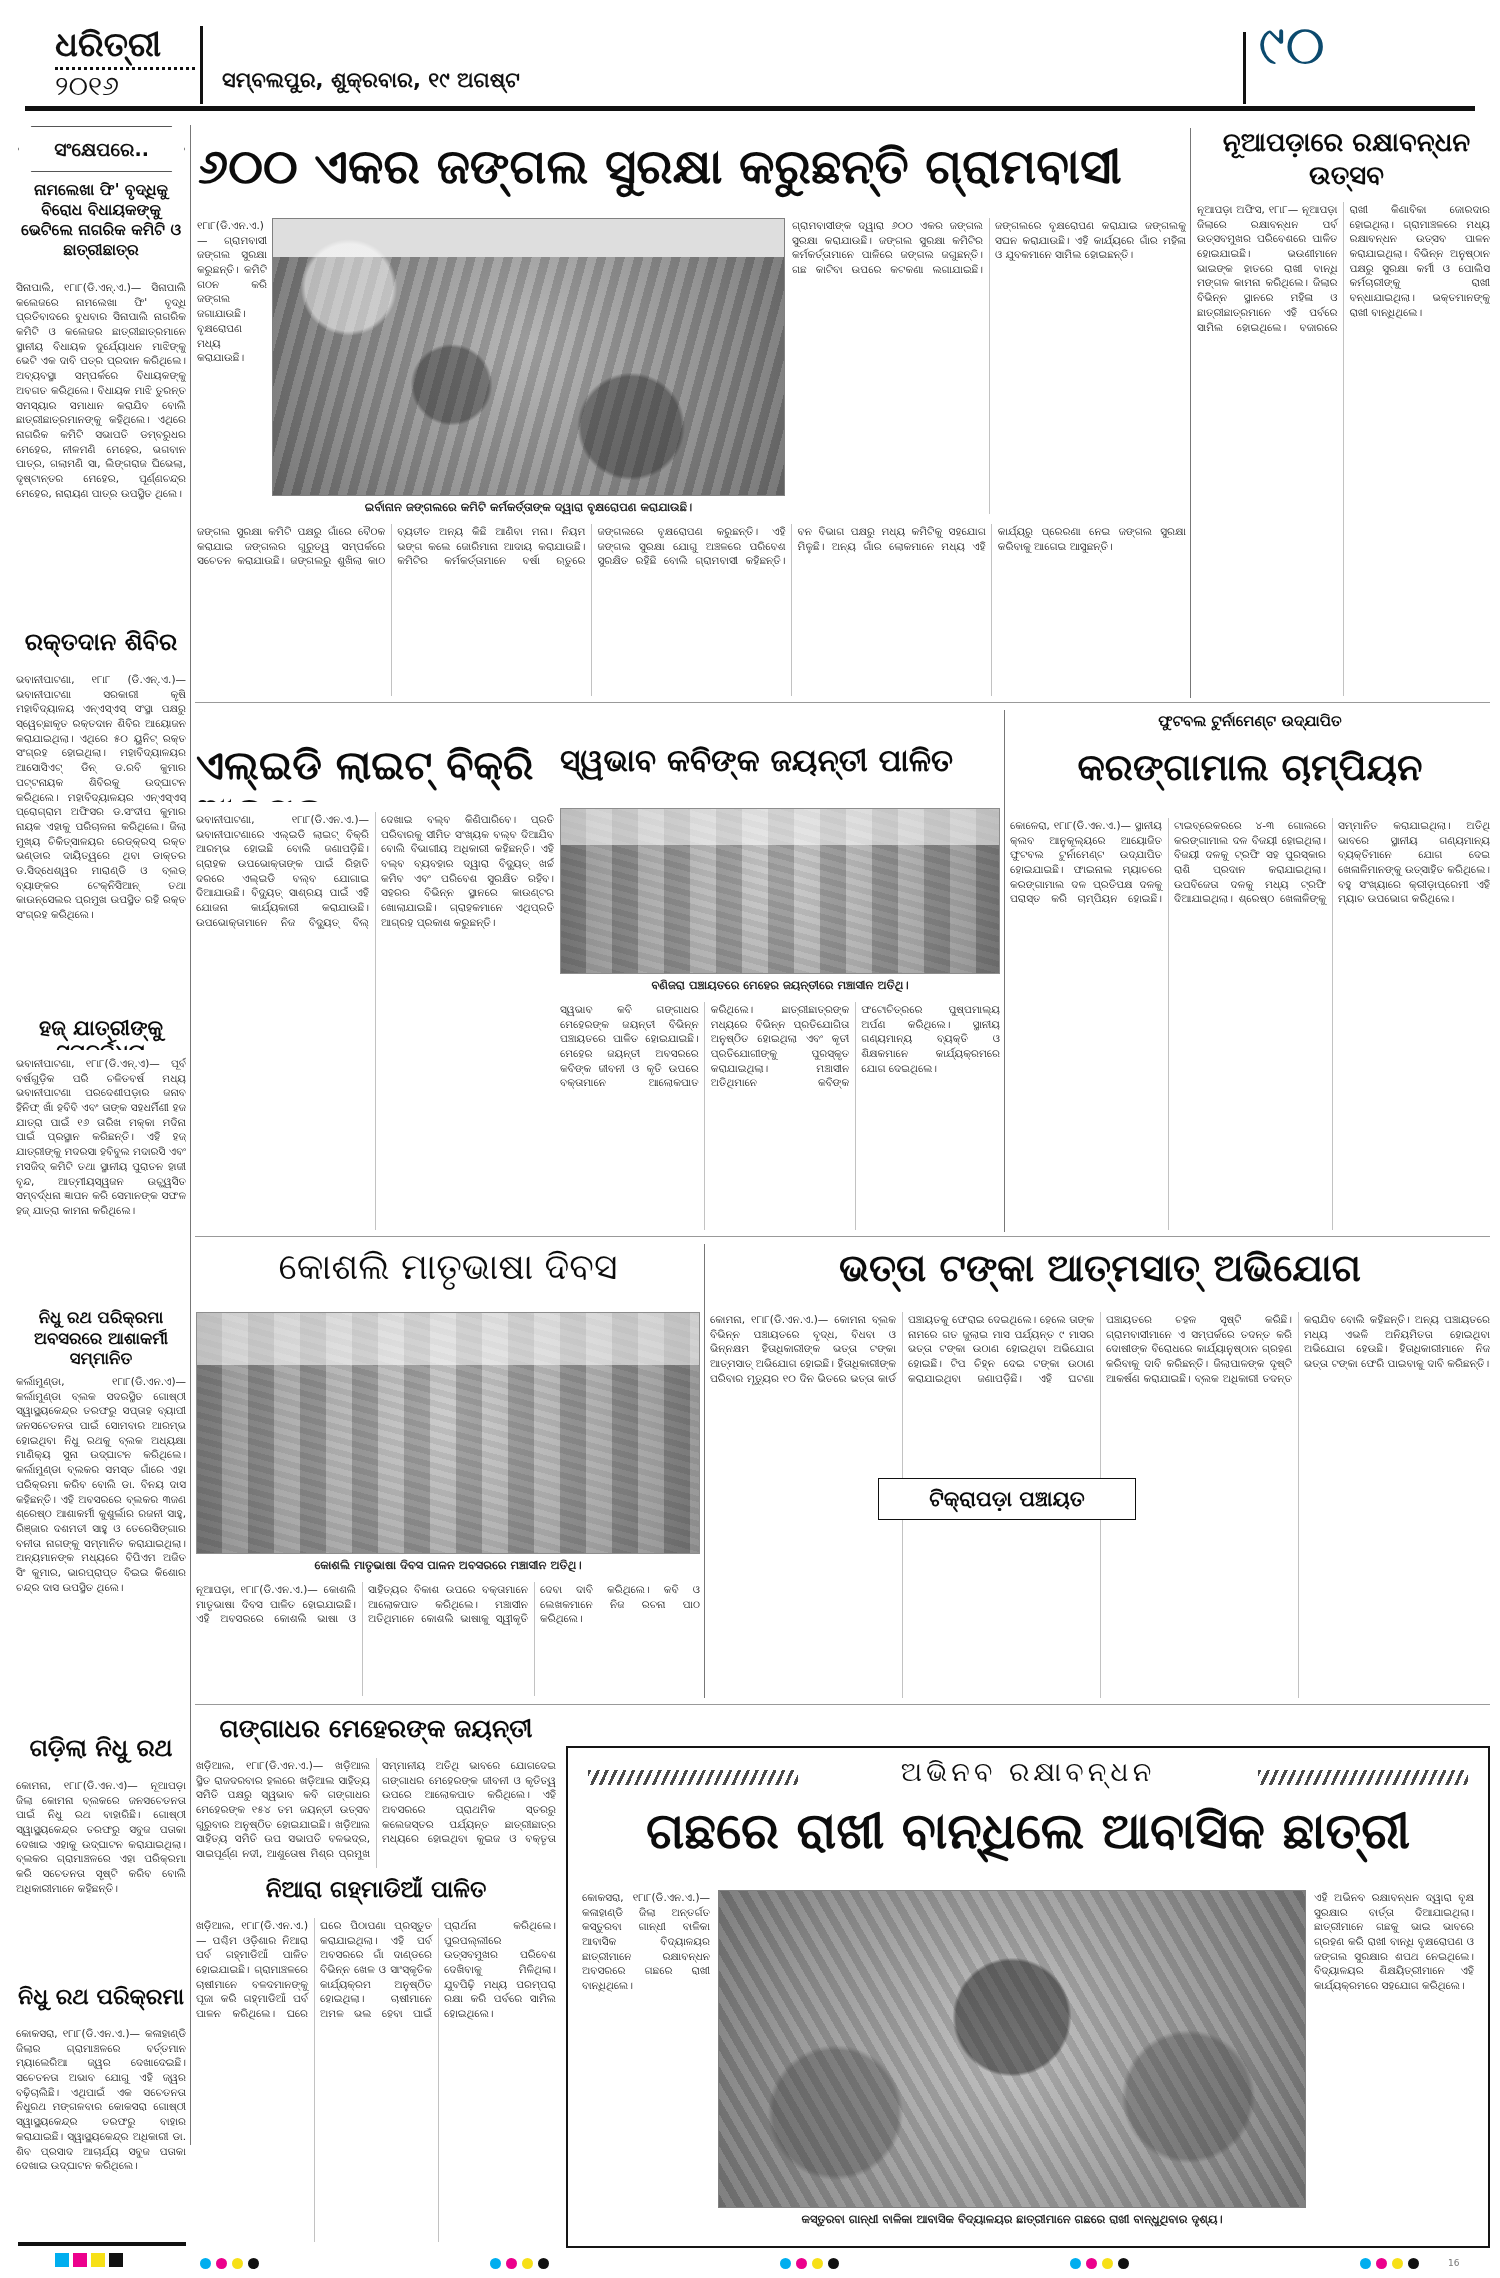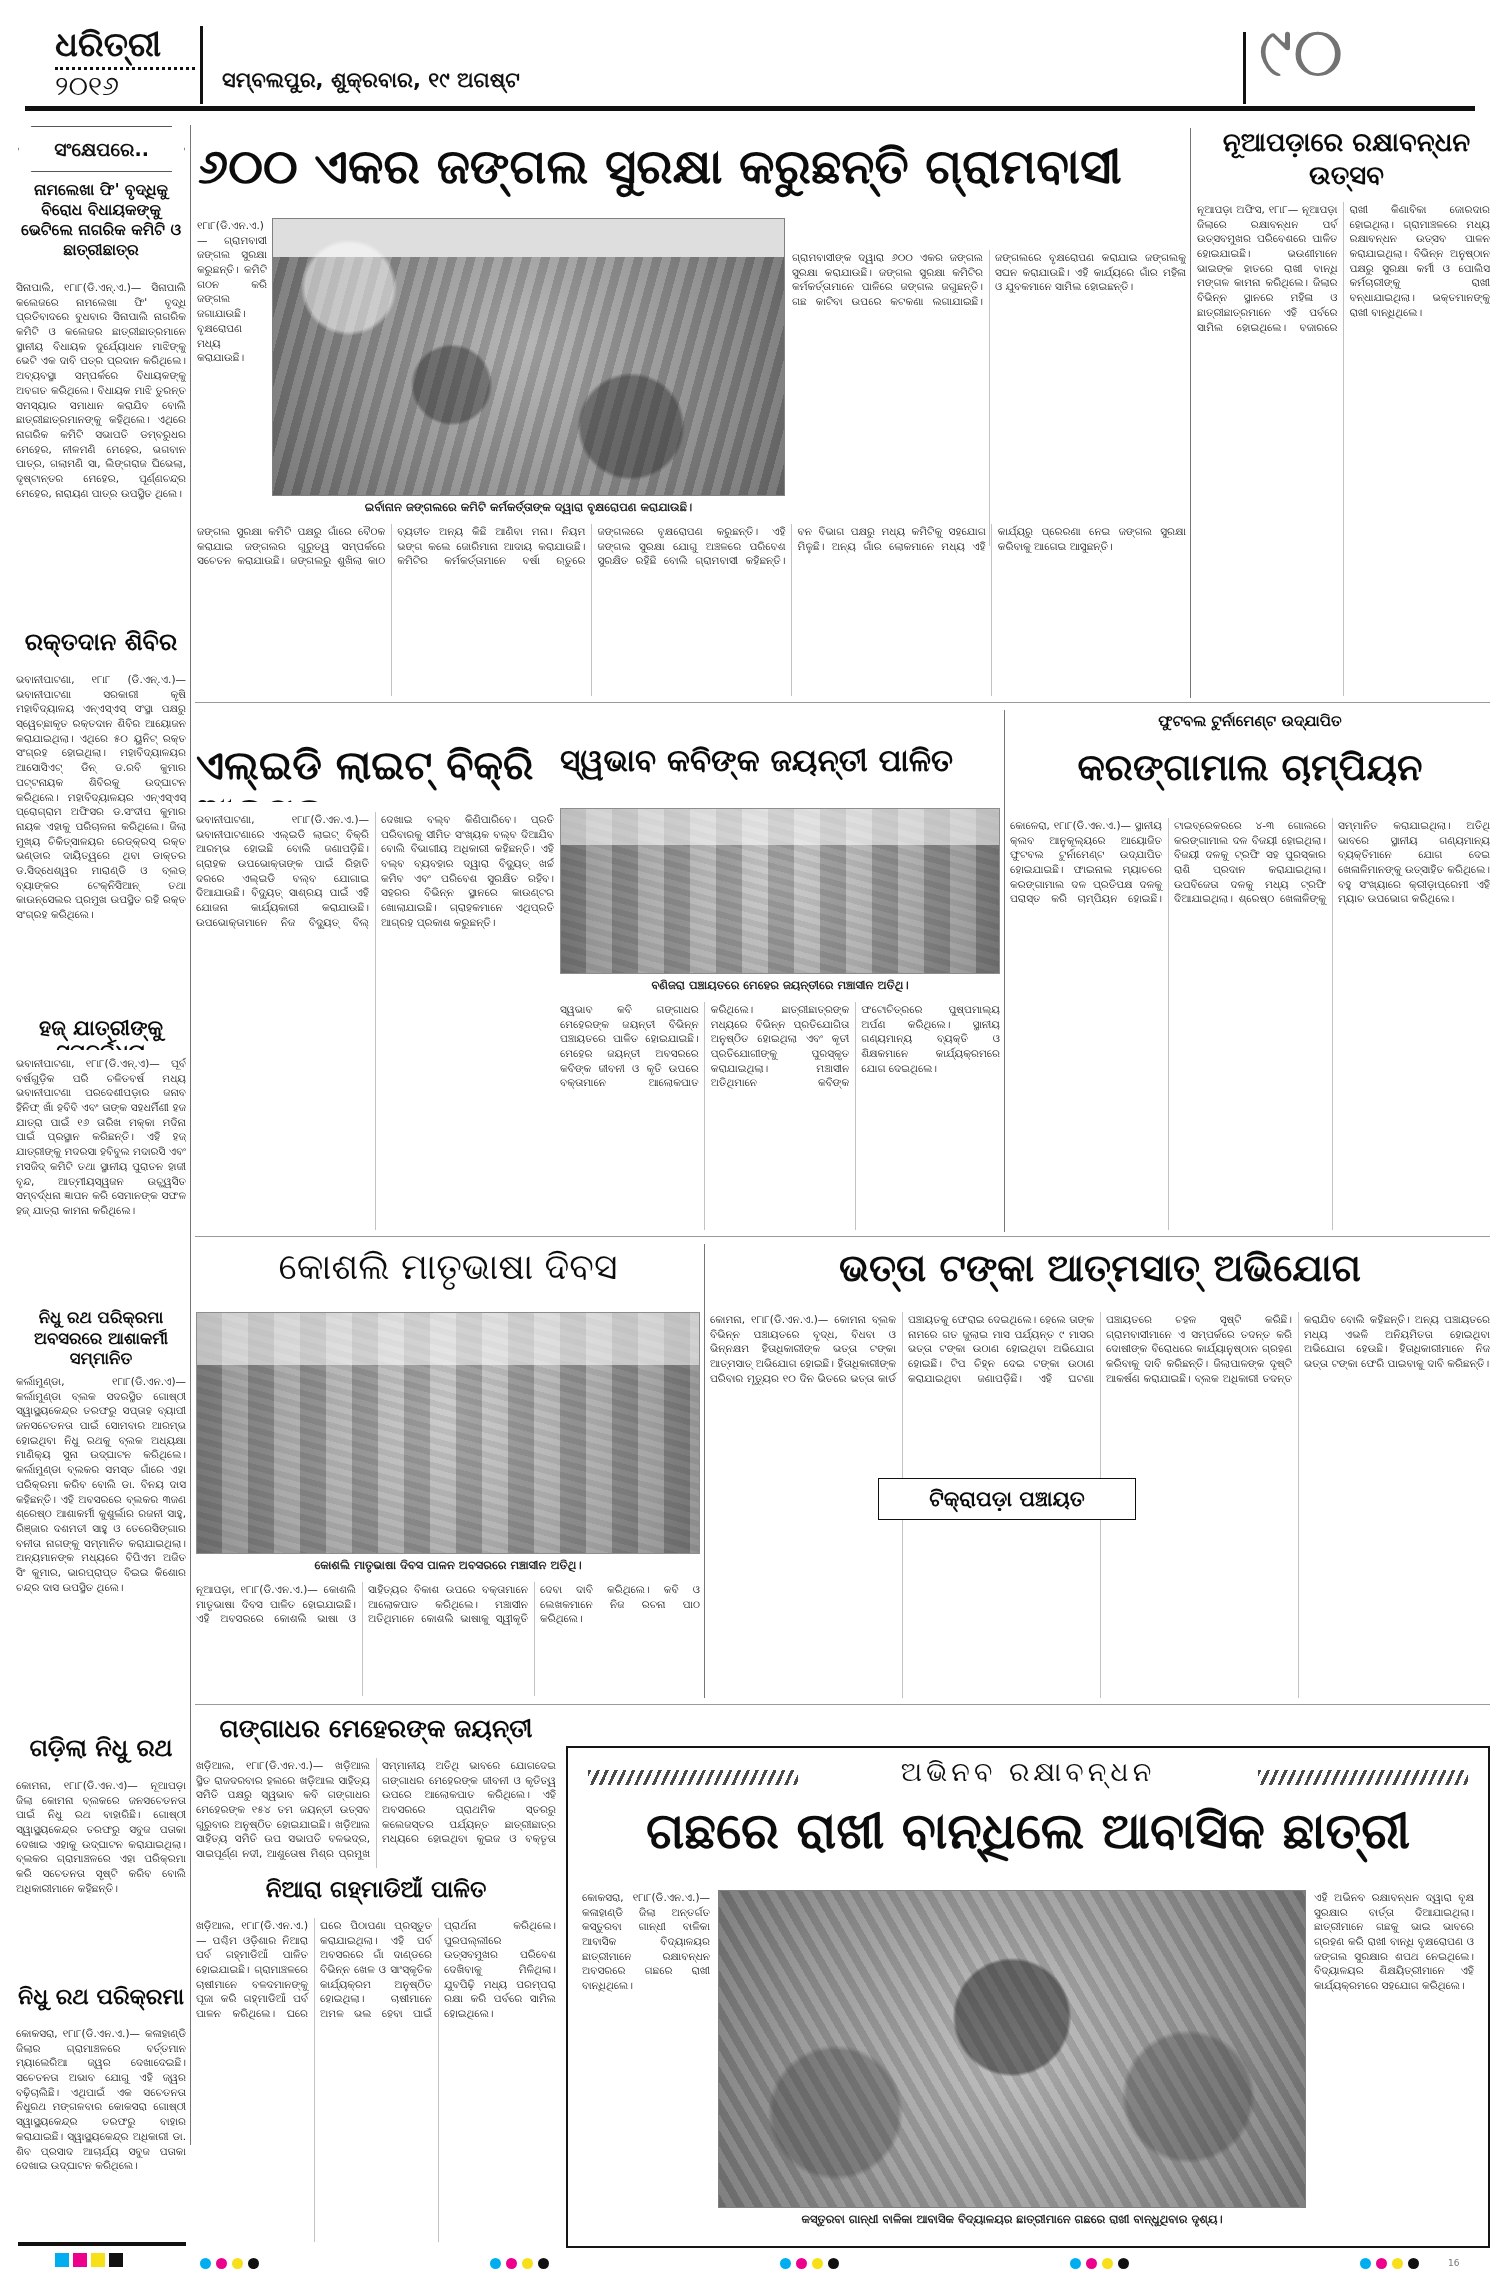--- a/index.html
+++ b/index.html
@@ -53,21 +53,21 @@
 </head>
 <body>
 
 <div class="page">
 
   <div class="abs" style="left:55px;top:24px;width:140px;font-size:34px;font-weight:bold;border-bottom:3px dotted #111;padding-bottom:2px;">ଧରିତ୍ରୀ</div>
   <div class="abs" style="left:55px;top:70px;width:120px;font-size:27px;">୨୦୧୬</div>
   <div class="abs rule" style="left:200px;top:26px;width:3px;height:78px;"></div>
   <div class="abs" style="left:222px;top:68px;width:560px;font-size:21px;font-weight:bold;">ସମ୍ବଲପୁର, ଶୁକ୍ରବାର, ୧୯ ଅଗଷ୍ଟ</div>
   <div class="abs rule" style="left:1243px;top:32px;width:3px;height:72px;"></div>
-  <div class="abs" style="left:1258px;top:18px;width:230px;font-size:70px;color:#737373;line-height:1;font-family:Liberation Serif, serif;">୯୦</div>
+  <div class="abs" style="left:1258px;top:18px;width:230px;font-size:55px;color:#0c4a6e;line-height:1;font-family:Liberation Serif, serif;">୯୦</div>
   <div class="abs rule" style="left:25px;top:106px;width:1450px;height:5px;"></div>
 
   <div class="abs vrule" style="left:190px;top:125px;height:2020px;"></div>
   <div class="abs briefs-tag" style="left:18px;top:126px;width:165px;height:44px;">ସଂକ୍ଷେପରେ..</div>
 
   <div class="abs head" style="left:16px;top:180px;width:170px;height:94px;font-size:15.5px;line-height:1.3;">ନାମଲେଖା ଫି' ବୃଦ୍ଧିକୁ ବିରୋଧ ବିଧାୟକଙ୍କୁ ଭେଟିଲେ ନାଗରିକ କମିଟି ଓ ଛାତ୍ରୀଛାତ୍ର</div>
   <div class="abs body-text" style="left:16px;top:280px;width:170px;height:342px;">ସିନାପାଲି, ୧୮ା୮(ଡି.ଏନ୍.ଏ.)— ସିନାପାଲି କଲେଜରେ ନାମଲେଖା ଫି' ବୃଦ୍ଧି ପ୍ରତିବାଦରେ ବୁଧବାର ସିନାପାଲି ନାଗରିକ କମିଟି ଓ କଲେଜର ଛାତ୍ରୀଛାତ୍ରମାନେ ସ୍ଥାନୀୟ ବିଧାୟକ ଦୁର୍ଯ୍ୟୋଧନ ମାଝିଙ୍କୁ ଭେଟି ଏକ ଦାବି ପତ୍ର ପ୍ରଦାନ କରିଥିଲେ। ଅବ୍ୟବସ୍ଥା ସମ୍ପର୍କରେ ବିଧାୟକଙ୍କୁ ଅବଗତ କରିଥିଲେ। ବିଧାୟକ ମାଝି ତୁରନ୍ତ ସମସ୍ୟାର ସମାଧାନ କରାଯିବ ବୋଲି ଛାତ୍ରୀଛାତ୍ରମାନଙ୍କୁ କହିଥିଲେ। ଏଥିରେ ନାଗରିକ କମିଟି ସଭାପତି ଡମ୍ବରୁଧର ମେହେର, ନୀଳମଣି ମେହେର, ଭଗବାନ ପାତ୍ର, ଗଲାମଣି ସା, ଲିଙ୍ଗରାଜ ଘିଭେଲା, ଦୃଷ୍ଟାନ୍ତର ମେହେର, ପୂର୍ଣ୍ଣଚନ୍ଦ୍ର ମେହେର, ନାରାୟଣ ପାତ୍ର ଉପସ୍ଥିତ ଥିଲେ।</div>
 
   <div class="abs head" style="left:16px;top:628px;width:170px;height:38px;font-size:24px;">ରକ୍ତଦାନ ଶିବିର</div>
   <div class="abs body-text" style="left:16px;top:672px;width:170px;height:338px;">ଭବାନୀପାଟଣା, ୧୮ା୮ (ଡି.ଏନ୍.ଏ.)— ଭବାନୀପାଟଣା ସରକାରୀ କୃଷି ମହାବିଦ୍ୟାଳୟ ଏନ୍ଏସ୍ଏସ୍ ସଂସ୍ଥା ପକ୍ଷରୁ ସ୍ୱେଚ୍ଛାକୃତ ରକ୍ତଦାନ ଶିବିର ଆୟୋଜନ କରାଯାଇଥିଲା। ଏଥିରେ ୫୦ ୟୁନିଟ୍ ରକ୍ତ ସଂଗ୍ରହ ହୋଇଥିଲା। ମହାବିଦ୍ୟାଳୟର ଆସୋସିଏଟ୍ ଡିନ୍ ଡ.ରବି କୁମାର ପଟ୍ଟନାୟକ ଶିବିରକୁ ଉଦ୍‌ଘାଟନ କରିଥିଲେ। ମହାବିଦ୍ୟାଳୟର ଏନ୍ଏସ୍ଏସ୍ ପ୍ରୋଗ୍ରାମ ଅଫିସର ଡ.ସଂଦୀପ କୁମାର ନାୟକ ଏହାକୁ ପରିଚାଳନା କରିଥିଲେ। ଜିଲା ମୁଖ୍ୟ ଚିକିତ୍ସାଳୟର ରେଡ୍‌କ୍ରସ୍ ରକ୍ତ ଭଣ୍ଡାର ଦାୟିତ୍ୱରେ ଥିବା ଡାକ୍ତର ଡ.ସିଦ୍ଧେଶ୍ୱର ମାରାଣ୍ଡି ଓ ବ୍ଲଡ୍ ବ୍ୟାଙ୍କର ଟେକ୍ନିସିଆନ୍ ତଥା କାଉନ୍ସେଲର ପ୍ରମୁଖ ଉପସ୍ଥିତ ରହି ରକ୍ତ ସଂଗ୍ରହ କରିଥିଲେ।</div>
@@ -83,21 +83,21 @@
 
   <div class="abs head" style="left:16px;top:1984px;width:170px;height:36px;font-size:22px;">ନିଧୁ ରଥ ପରିକ୍ରମା</div>
   <div class="abs body-text" style="left:16px;top:2026px;width:170px;height:208px;">କୋକସରା, ୧୮ା୮(ଡି.ଏନ.ଏ.)— କଳାହାଣ୍ଡି ଜିଲାର ଗ୍ରାମାଞ୍ଚଳରେ ବର୍ତ୍ତମାନ ମ୍ୟାଲେରିଆ ଜ୍ୱର ଦେଖାଦେଇଛି। ସଚେତନତା ଅଭାବ ଯୋଗୁ ଏହି ଜ୍ୱର ବଢ଼ିଚାଲିଛି। ଏଥିପାଇଁ ଏକ ସଚେତନତା ନିଧୁରଥ ମଙ୍ଗଳବାର କୋକସରା ଗୋଷ୍ଠୀ ସ୍ୱାସ୍ଥ୍ୟକେନ୍ଦ୍ର ତରଫରୁ ବାହାର କରାଯାଇଛି। ସ୍ୱାସ୍ଥ୍ୟକେନ୍ଦ୍ର ଅଧିକାରୀ ଡା. ଶିବ ପ୍ରସାଦ ଆଚାର୍ଯ୍ୟ ସବୁଜ ପତାକା ଦେଖାଇ ଉଦ୍‌ଘାଟନ କରିଥିଲେ।</div>
   <div class="abs rule" style="left:18px;top:2242px;width:168px;height:4px;"></div>
 
   <div class="abs head" style="left:198px;top:140px;width:1000px;height:72px;font-size:48px;line-height:1.1;text-align:left;">୬୦୦ ଏକର ଜଙ୍ଗଲ ସୁରକ୍ଷା କରୁଛନ୍ତି ଗ୍ରାମବାସୀ</div>
 
   <div class="abs body-text" style="left:197px;top:218px;width:70px;height:278px;">୧୮ା୮(ଡି.ଏନ.ଏ.)— ଗ୍ରାମବାସୀ ଜଙ୍ଗଲ ସୁରକ୍ଷା କରୁଛନ୍ତି। କମିଟି ଗଠନ କରି ଜଙ୍ଗଲ ଜଗାଯାଉଛି। ବୃକ୍ଷରୋପଣ ମଧ୍ୟ କରାଯାଉଛି।</div>
   <div class="abs photo photo-forest" style="left:272px;top:218px;width:513px;height:278px;"></div>
   <div class="abs caption" style="left:272px;top:500px;width:513px;height:18px;">ଇର୍ବାନାନ ଜଙ୍ଗଲରେ କମିଟି କର୍ମକର୍ତ୍ତାଙ୍କ ଦ୍ୱାରା ବୃକ୍ଷରୋପଣ କରାଯାଉଛି।</div>
-  <div class="abs body-text cols2" style="left:792px;top:218px;width:394px;height:296px;margin-top:32px;">ଗ୍ରାମବାସୀଙ୍କ ଦ୍ୱାରା ୬୦୦ ଏକର ଜଙ୍ଗଲ ସୁରକ୍ଷା କରାଯାଉଛି। ଜଙ୍ଗଲ ସୁରକ୍ଷା କମିଟିର କର୍ମକର୍ତ୍ତାମାନେ ପାଳିରେ ଜଙ୍ଗଲ ଜଗୁଛନ୍ତି। ଗଛ କାଟିବା ଉପରେ କଟକଣା ଲଗାଯାଇଛି। ଜଙ୍ଗଲରେ ବୃକ୍ଷରୋପଣ କରାଯାଇ ଜଙ୍ଗଲକୁ ସଘନ କରାଯାଉଛି। ଏହି କାର୍ଯ୍ୟରେ ଗାଁର ମହିଳା ଓ ଯୁବକମାନେ ସାମିଲ ହୋଇଛନ୍ତି।</div>
+  <div class="abs body-text cols2" style="left:792px;top:218px;width:394px;height:296px;">ଗ୍ରାମବାସୀଙ୍କ ଦ୍ୱାରା ୬୦୦ ଏକର ଜଙ୍ଗଲ ସୁରକ୍ଷା କରାଯାଉଛି। ଜଙ୍ଗଲ ସୁରକ୍ଷା କମିଟିର କର୍ମକର୍ତ୍ତାମାନେ ପାଳିରେ ଜଙ୍ଗଲ ଜଗୁଛନ୍ତି। ଗଛ କାଟିବା ଉପରେ କଟକଣା ଲଗାଯାଇଛି। ଜଙ୍ଗଲରେ ବୃକ୍ଷରୋପଣ କରାଯାଇ ଜଙ୍ଗଲକୁ ସଘନ କରାଯାଉଛି। ଏହି କାର୍ଯ୍ୟରେ ଗାଁର ମହିଳା ଓ ଯୁବକମାନେ ସାମିଲ ହୋଇଛନ୍ତି।</div>
   <div class="abs body-text cols5" style="left:197px;top:524px;width:989px;height:172px;">ଜଙ୍ଗଲ ସୁରକ୍ଷା କମିଟି ପକ୍ଷରୁ ଗାଁରେ ବୈଠକ କରାଯାଇ ଜଙ୍ଗଲର ଗୁରୁତ୍ୱ ସମ୍ପର୍କରେ ସଚେତନ କରାଯାଉଛି। ଜଙ୍ଗଲରୁ ଶୁଖିଲା କାଠ ବ୍ୟତୀତ ଅନ୍ୟ କିଛି ଆଣିବା ମନା। ନିୟମ ଭଙ୍ଗ କଲେ ଜୋରିମାନା ଆଦାୟ କରାଯାଉଛି। କମିଟିର କର୍ମକର୍ତ୍ତାମାନେ ବର୍ଷା ଋତୁରେ ଜଙ୍ଗଲରେ ବୃକ୍ଷରୋପଣ କରୁଛନ୍ତି। ଏହି ଜଙ୍ଗଲ ସୁରକ୍ଷା ଯୋଗୁ ଅଞ୍ଚଳରେ ପରିବେଶ ସୁରକ୍ଷିତ ରହିଛି ବୋଲି ଗ୍ରାମବାସୀ କହିଛନ୍ତି। ବନ ବିଭାଗ ପକ୍ଷରୁ ମଧ୍ୟ କମିଟିକୁ ସହଯୋଗ ମିଳୁଛି। ଅନ୍ୟ ଗାଁର ଲୋକମାନେ ମଧ୍ୟ ଏହି କାର୍ଯ୍ୟରୁ ପ୍ରେରଣା ନେଇ ଜଙ୍ଗଲ ସୁରକ୍ଷା କରିବାକୁ ଆଗେଇ ଆସୁଛନ୍ତି।</div>
 
   <div class="abs vrule" style="left:1190px;top:128px;height:570px;"></div>
   <div class="abs head" style="left:1200px;top:126px;width:293px;height:70px;font-size:26px;line-height:1.25;">ନୂଆପଡ଼ାରେ ରକ୍ଷାବନ୍ଧନ ଉତ୍ସବ</div>
   <div class="abs body-text cols2" style="left:1197px;top:202px;width:293px;height:494px;">ନୂଆପଡ଼ା ଅଫିସ, ୧୮ା୮— ନୂଆପଡ଼ା ଜିଲାରେ ରକ୍ଷାବନ୍ଧନ ପର୍ବ ଉତ୍ସବମୁଖର ପରିବେଶରେ ପାଳିତ ହୋଇଯାଇଛି। ଭଉଣୀମାନେ ଭାଇଙ୍କ ହାତରେ ରାଖୀ ବାନ୍ଧି ମଙ୍ଗଳ କାମନା କରିଥିଲେ। ଜିଲାର ବିଭିନ୍ନ ସ୍ଥାନରେ ମହିଳା ଓ ଛାତ୍ରୀଛାତ୍ରମାନେ ଏହି ପର୍ବରେ ସାମିଲ ହୋଇଥିଲେ। ବଜାରରେ ରାଖୀ କିଣାବିକା ଜୋରଦାର ହୋଇଥିଲା। ଗ୍ରାମାଞ୍ଚଳରେ ମଧ୍ୟ ରକ୍ଷାବନ୍ଧନ ଉତ୍ସବ ପାଳନ କରାଯାଇଥିଲା। ବିଭିନ୍ନ ଅନୁଷ୍ଠାନ ପକ୍ଷରୁ ସୁରକ୍ଷା କର୍ମୀ ଓ ପୋଲିସ କର୍ମଚାରୀଙ୍କୁ ରାଖୀ ବନ୍ଧାଯାଇଥିଲା। ଭକ୍ତମାନଙ୍କୁ ରାଖୀ ବାନ୍ଧିଥିଲେ।</div>
 
   <div class="abs hrule" style="left:195px;top:702px;width:1295px;"></div>
 
   <div class="abs head" style="left:196px;top:742px;width:358px;height:60px;font-size:40px;text-align:left;">ଏଲ୍ଇଡି ଲାଇଟ୍ ବିକ୍ରି ଆରମ୍ଭ</div>
   <div class="abs body-text cols2" style="left:196px;top:812px;width:358px;height:418px;">ଭବାନୀପାଟଣା, ୧୮ା୮(ଡି.ଏନ.ଏ.)— ଭବାନୀପାଟଣାରେ ଏଲ୍ଇଡି ଲାଇଟ୍ ବିକ୍ରି ଆରମ୍ଭ ହୋଇଛି ବୋଲି ଜଣାପଡ଼ିଛି। ଗ୍ରାହକ ଉପଭୋକ୍ତାଙ୍କ ପାଇଁ ରିହାତି ଦରରେ ଏଲ୍ଇଡି ବଲ୍ବ ଯୋଗାଇ ଦିଆଯାଉଛି। ବିଦ୍ୟୁତ୍ ସାଶ୍ରୟ ପାଇଁ ଏହି ଯୋଜନା କାର୍ଯ୍ୟକାରୀ କରାଯାଉଛି। ଉପଭୋକ୍ତାମାନେ ନିଜ ବିଦ୍ୟୁତ୍ ବିଲ୍ ଦେଖାଇ ବଲ୍ବ କିଣିପାରିବେ। ପ୍ରତି ପରିବାରକୁ ସୀମିତ ସଂଖ୍ୟକ ବଲ୍ବ ଦିଆଯିବ ବୋଲି ବିଭାଗୀୟ ଅଧିକାରୀ କହିଛନ୍ତି। ଏହି ବଲ୍ବ ବ୍ୟବହାର ଦ୍ୱାରା ବିଦ୍ୟୁତ୍ ଖର୍ଚ୍ଚ କମିବ ଏବଂ ପରିବେଶ ସୁରକ୍ଷିତ ରହିବ। ସହରର ବିଭିନ୍ନ ସ୍ଥାନରେ କାଉଣ୍ଟର ଖୋଲାଯାଇଛି। ଗ୍ରାହକମାନେ ଏଥିପ୍ରତି ଆଗ୍ରହ ପ୍ରକାଶ କରୁଛନ୍ତି।</div>

